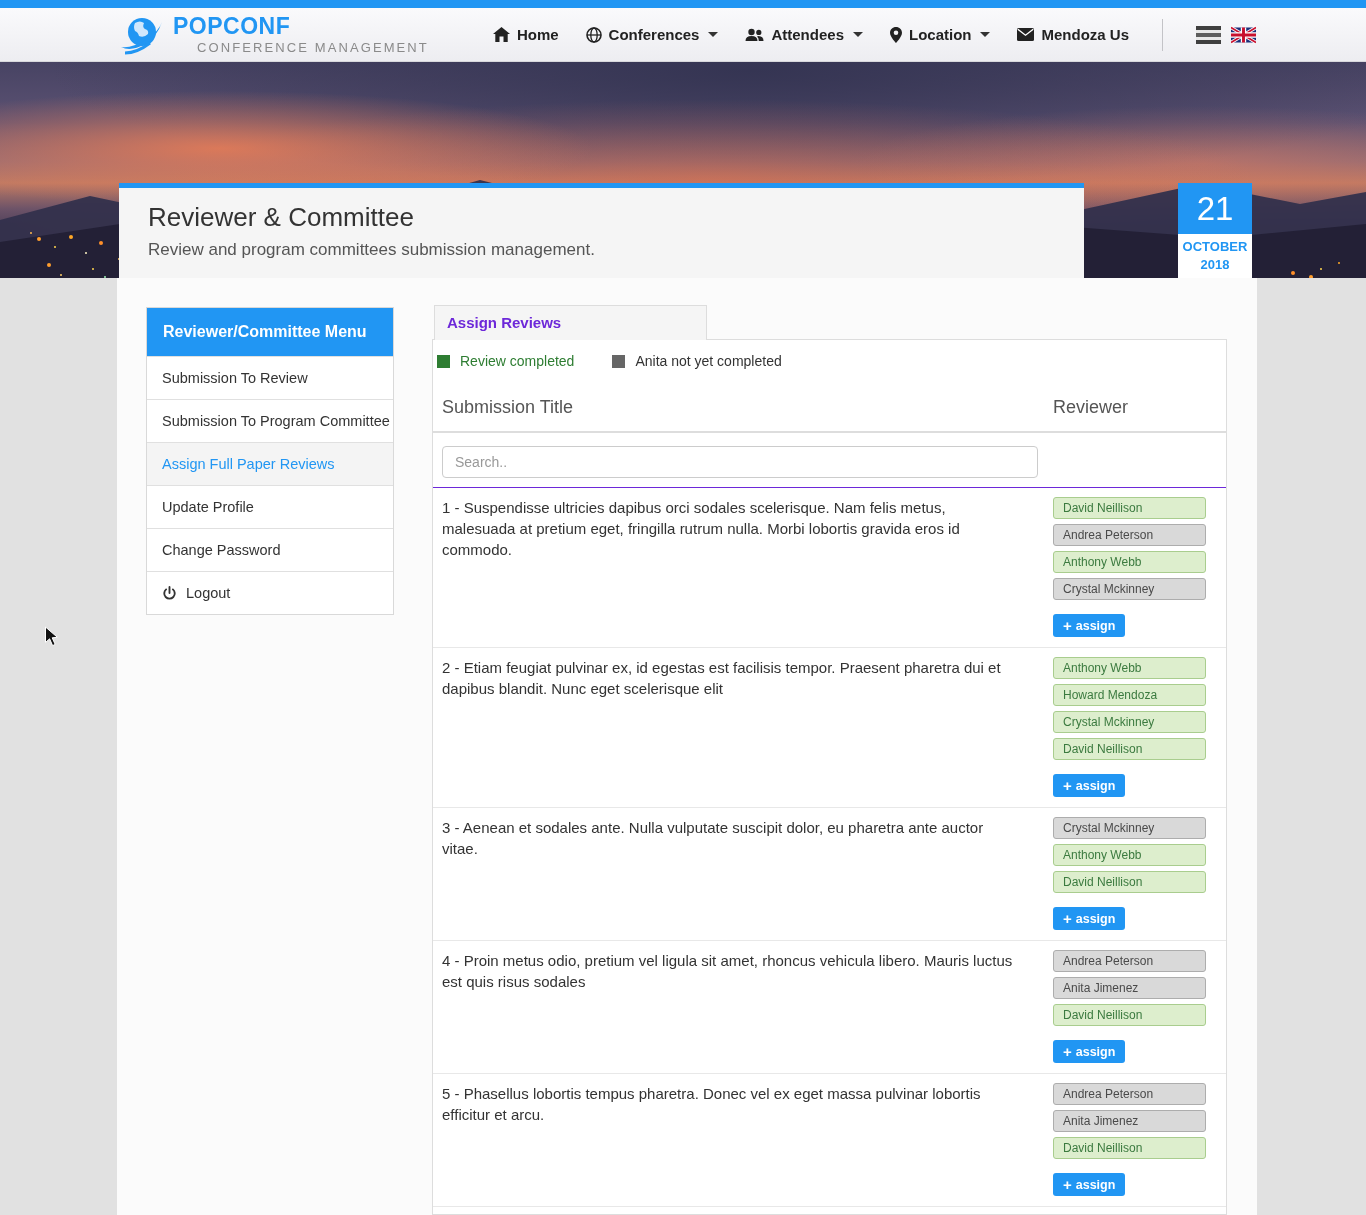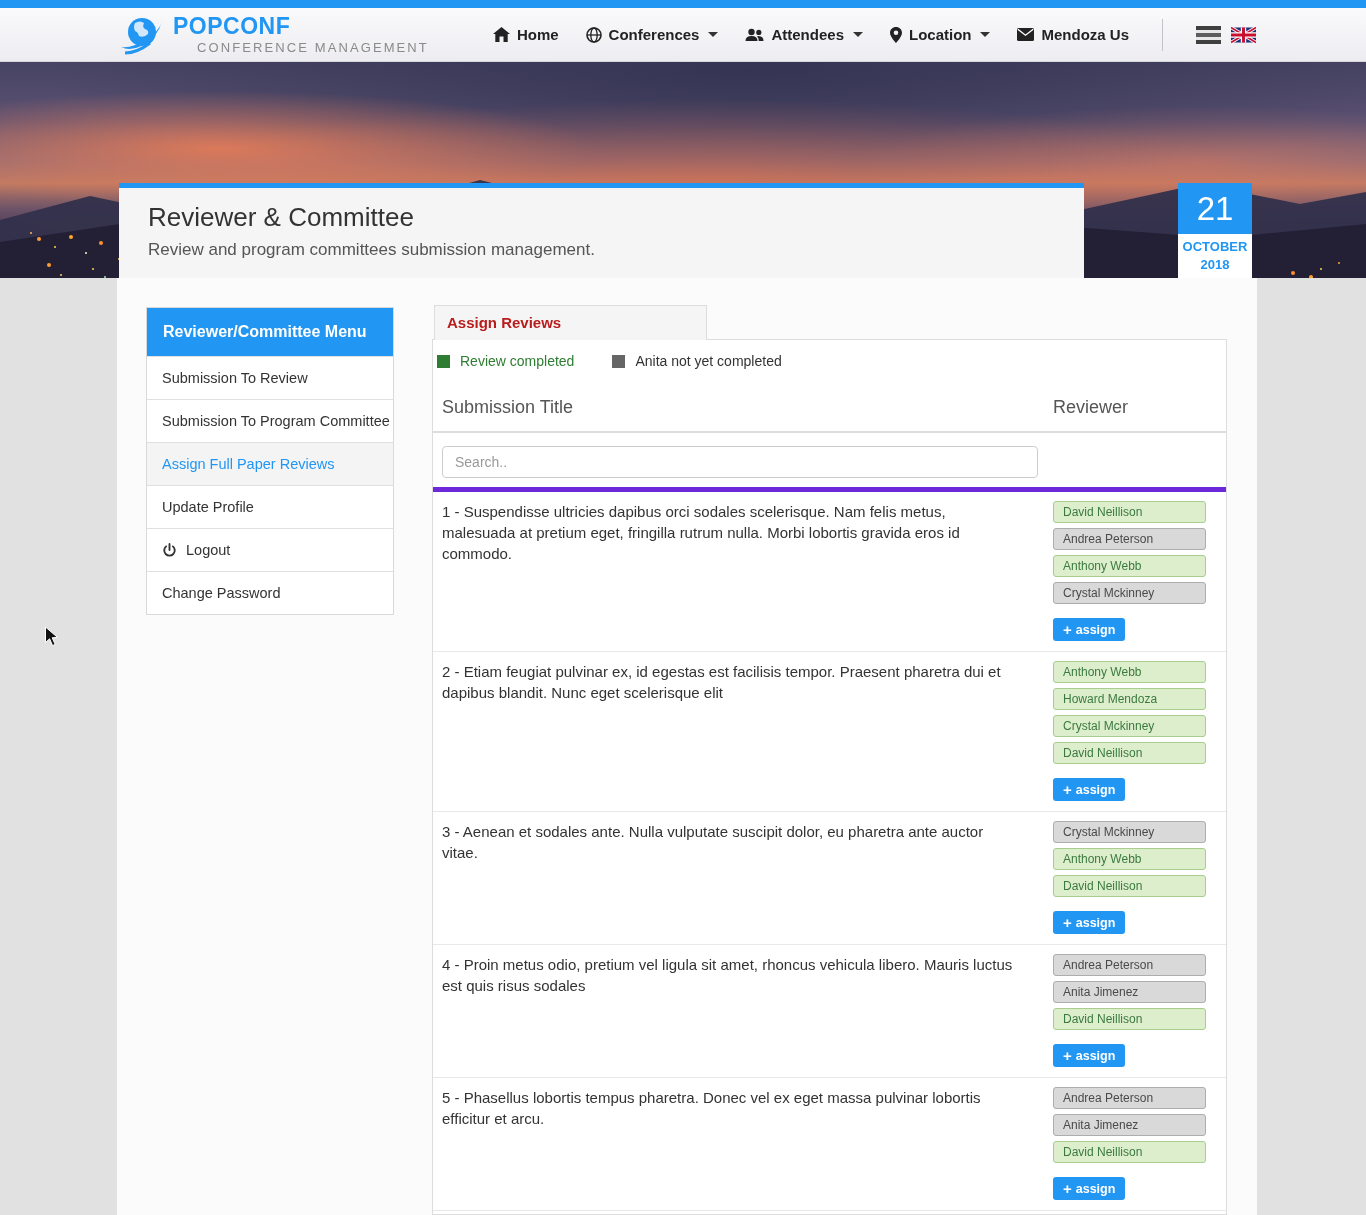--- a/index.html
+++ b/index.html
@@ -65,34 +65,34 @@
   .sidebar { position:absolute; top:307px; left:146px; width:248px; background:#fff;
              border:1px solid #d9d9d9; z-index:25; }
   .sidebar-header { background:#2196f3; color:#fff; font-size:16px; font-weight:bold;
                     padding:15px 16px; }
   .sidebar-item { padding:13px 15px; font-size:14.5px; color:#333; border-top:1px solid #e0e0e0;
                   background:#fff; cursor:pointer; white-space:nowrap; display:flex; align-items:center; gap:9px; }
   .sidebar-item.active { background:#f4f4f4; color:#2196f3; }
 
   
   .tab { position:absolute; top:305px; left:434px; width:273px; height:35px; background:#f5f5f5;
-         border:1px solid #ddd; border-bottom:none; font-size:15px; font-weight:bold; color:#b91c1c;
+         border:1px solid #ddd; border-bottom:none; font-size:15px; font-weight:bold; color:#6d28d9;
          line-height:34px; padding-left:12px; z-index:26; }
   .panel { position:absolute; top:339px; left:432px; width:795px; height:876px; background:#fff;
            border:1px solid #ddd; overflow:hidden; z-index:25; }
   .legend { display:flex; align-items:center; gap:10px; padding:13px 3px 12px 4px; }
   .legend-swatch { width:13px; height:13px; display:inline-block; }
   .legend-label { font-size:14px; margin-right:28px; }
   .legend-completed-label { color:#2e7d32; }
   .legend-pending-label { color:#333; }
   .thead { display:flex; margin-top:16px; padding:0 9px 13px 9px; border-bottom:2px solid #ddd;
            font-size:18px; color:#555; }
   .thead-title { width:604px; }
   .thead-reviewer { margin-left:auto; width:164px; }
-  .search-row { padding:13px 9px 9px 9px; border-bottom:5px solid #6d28d9; }
+  .search-row { padding:13px 9px 9px 9px; border-bottom:1px solid #6d28d9; }
   .search-input { width:596px; height:32px; border:1px solid #ccc; border-radius:4px;
                   padding:0 12px; font-size:14px; font-family:"Liberation Sans",sans-serif; color:#333; }
   .search-input::placeholder { color:#999; }
   .sub-row { display:flex; padding:9px 9px 10px 9px; border-bottom:1px solid #e8e8e8; }
   .sub-title { width:597px; padding-right:22px; font-size:15px; color:#333; line-height:1.4; }
   .sub-chips { margin-left:auto; width:153px; margin-right:11px; display:flex; flex-direction:column; align-items:flex-start; }
   .chip { width:153px; height:22px; line-height:15px; padding:3px 9px; font-size:12px;
           border-radius:3px; margin-bottom:5px; overflow:hidden; cursor:pointer; }
   .chip-green { background:#ddeecd; border:1px solid #a9cd8e; color:#3b7a3f; }
   .chip-gray  { background:#d9d9d9; border:1px solid #adadad; color:#4a4a4a; }
@@ -207,29 +207,29 @@
   <div class="sidebar-item">
       <span>Submission To Program Committee</span>
     </div>
   <div class="sidebar-item active">
       <span>Assign Full Paper Reviews</span>
     </div>
   <div class="sidebar-item">
       <span>Update Profile</span>
     </div>
   <div class="sidebar-item">
+      <span>Change Password</span>
+    </div>
+  <div class="sidebar-item">
     <svg class="icon-svg" width="15" height="15" viewBox="0 0 16 16">
         <path d="M8 1 V7.5" stroke="#333" stroke-width="2" stroke-linecap="round"></path>
         <path d="M4.4 3.6 A5.6 5.6 0 1 0 11.6 3.6" stroke="#333" stroke-width="2" fill="none" stroke-linecap="round"></path>
       </svg>
     <span>Logout</span>
   </div>
-  <div class="sidebar-item">
-      <span>Change Password</span>
-    </div>
 </div>
 
 <div class="tab">Assign Reviews</div>
 <div class="panel">
   <div class="legend">
     <span class="legend-swatch" style="background:#2e7d32;"></span>
     <span class="legend-label legend-completed-label">Review completed</span>
     <span class="legend-swatch" style="background:#666;"></span>
     <span class="legend-label legend-pending-label">Anita not yet completed</span>
   </div>

